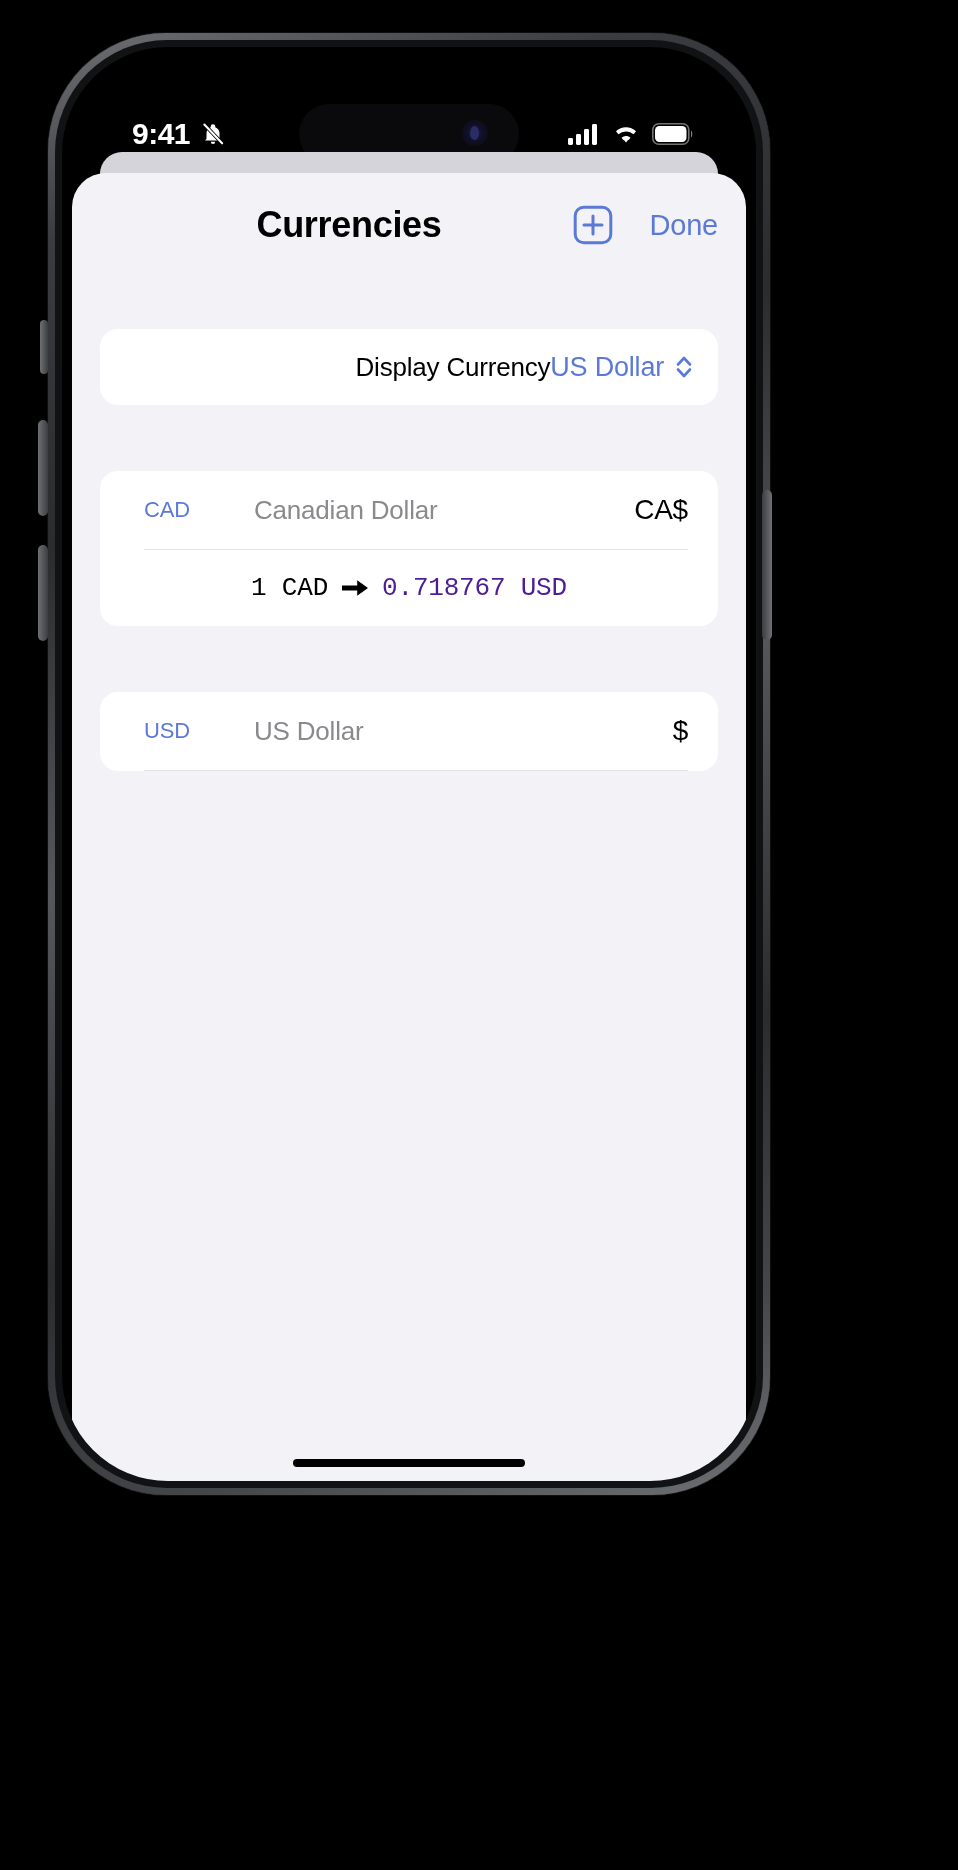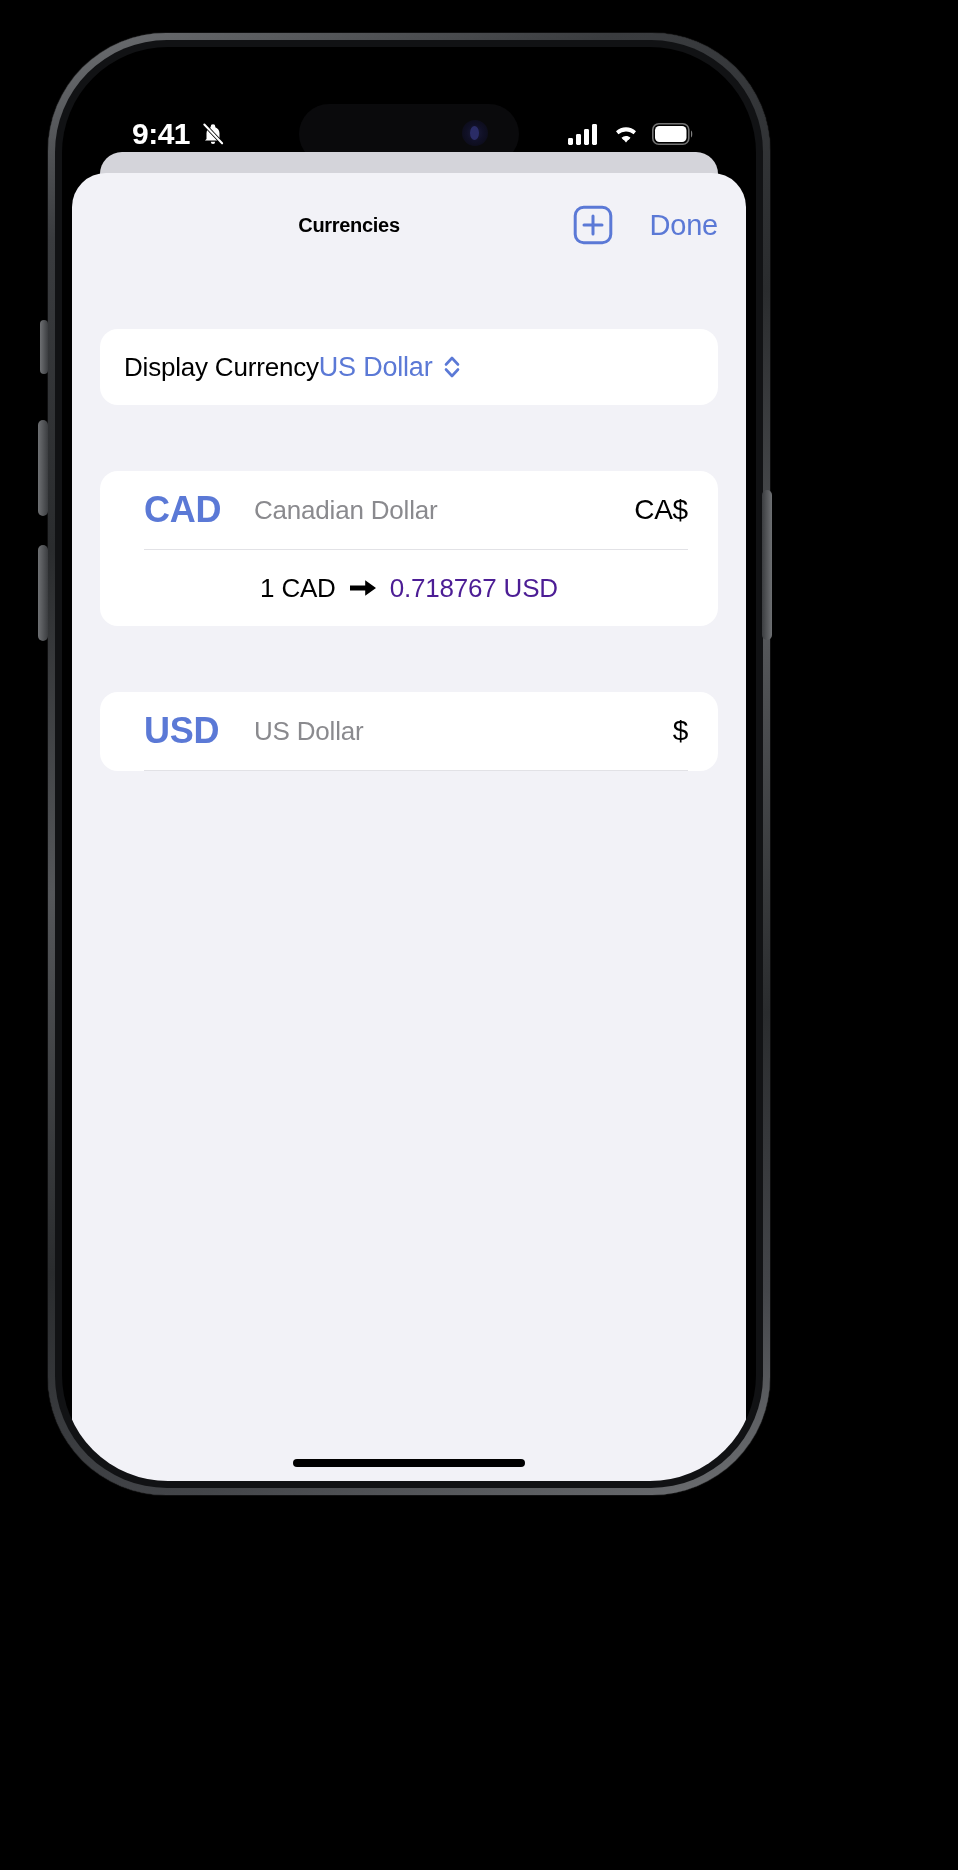--- a/index.html
+++ b/index.html
@@ -131,21 +131,21 @@
   .sheet-nav {
     position: relative;
     height: 104px;
     display: flex;
     align-items: center;
   }
   .sheet-title {
     position: absolute;
     left: 0; right: 0; top: 0; bottom: 0;
     display: flex; align-items: center; justify-content: center;
-    font-size: 20px; font-weight: 700; color: #000000;
+    font-size: 36px; font-weight: 700; color: #000000;
     letter-spacing: -0.3px;
     padding-right: 120px;
   }
   .nav-actions {
     position: absolute;
     right: 28px; top: 0; bottom: 0;
     display: flex; align-items: center; gap: 34px;
   }
   .add-button {
     width: 44px; height: 44px;
@@ -164,21 +164,21 @@
   
   .sheet-content {
     padding: 52px 28px 0 28px;
   }
 
   .settings-card {
     background: #ffffff;
     border-radius: 18px;
     height: 76px;
     display: flex; align-items: center;
-    justify-content: flex-start;
+    justify-content: flex-end;
     padding: 0 24px;
   }
   .settings-label {
     font-size: 26px; color: #000000;
     letter-spacing: -0.2px;
   }
   .settings-value-wrap {
     display: flex; align-items: center; gap: 10px;
   }
   .settings-value {
@@ -192,21 +192,21 @@
     border-radius: 18px;
     margin-top: 66px;
     overflow: hidden;
   }
   .currency-head {
     height: 78px;
     display: flex; align-items: center;
     padding: 0 30px 0 44px;
   }
   .currency-code {
-    font-size: 36px; font-weight: 700;
+    font-size: 22px; font-weight: 400;
     color: #5b79d6;
     letter-spacing: -0.2px;
     min-width: 110px;
   }
   .currency-name {
     font-size: 26px;
     color: #8a8a8e;
     letter-spacing: -0.2px;
     flex: 1;
   }
@@ -219,20 +219,21 @@
     height: 1px;
     background: #e2e2e6;
     margin: 0 30px 0 44px;
   }
   .currency-rate {
     height: 76px;
     display: flex; align-items: center; justify-content: center;
     gap: 12px;
     font-size: 26px;
     letter-spacing: -0.2px;
+    font-family: Liberation Mono, monospace;
   }
   .rate-from { color: #000000; }
   .rate-to { color: #4c1d95; }
   .rate-arrow { display: inline-block; vertical-align: middle; }
 
   
   .home-indicator {
     position: absolute;
     left: 50%; transform: translateX(-50%);
     bottom: 14px;

